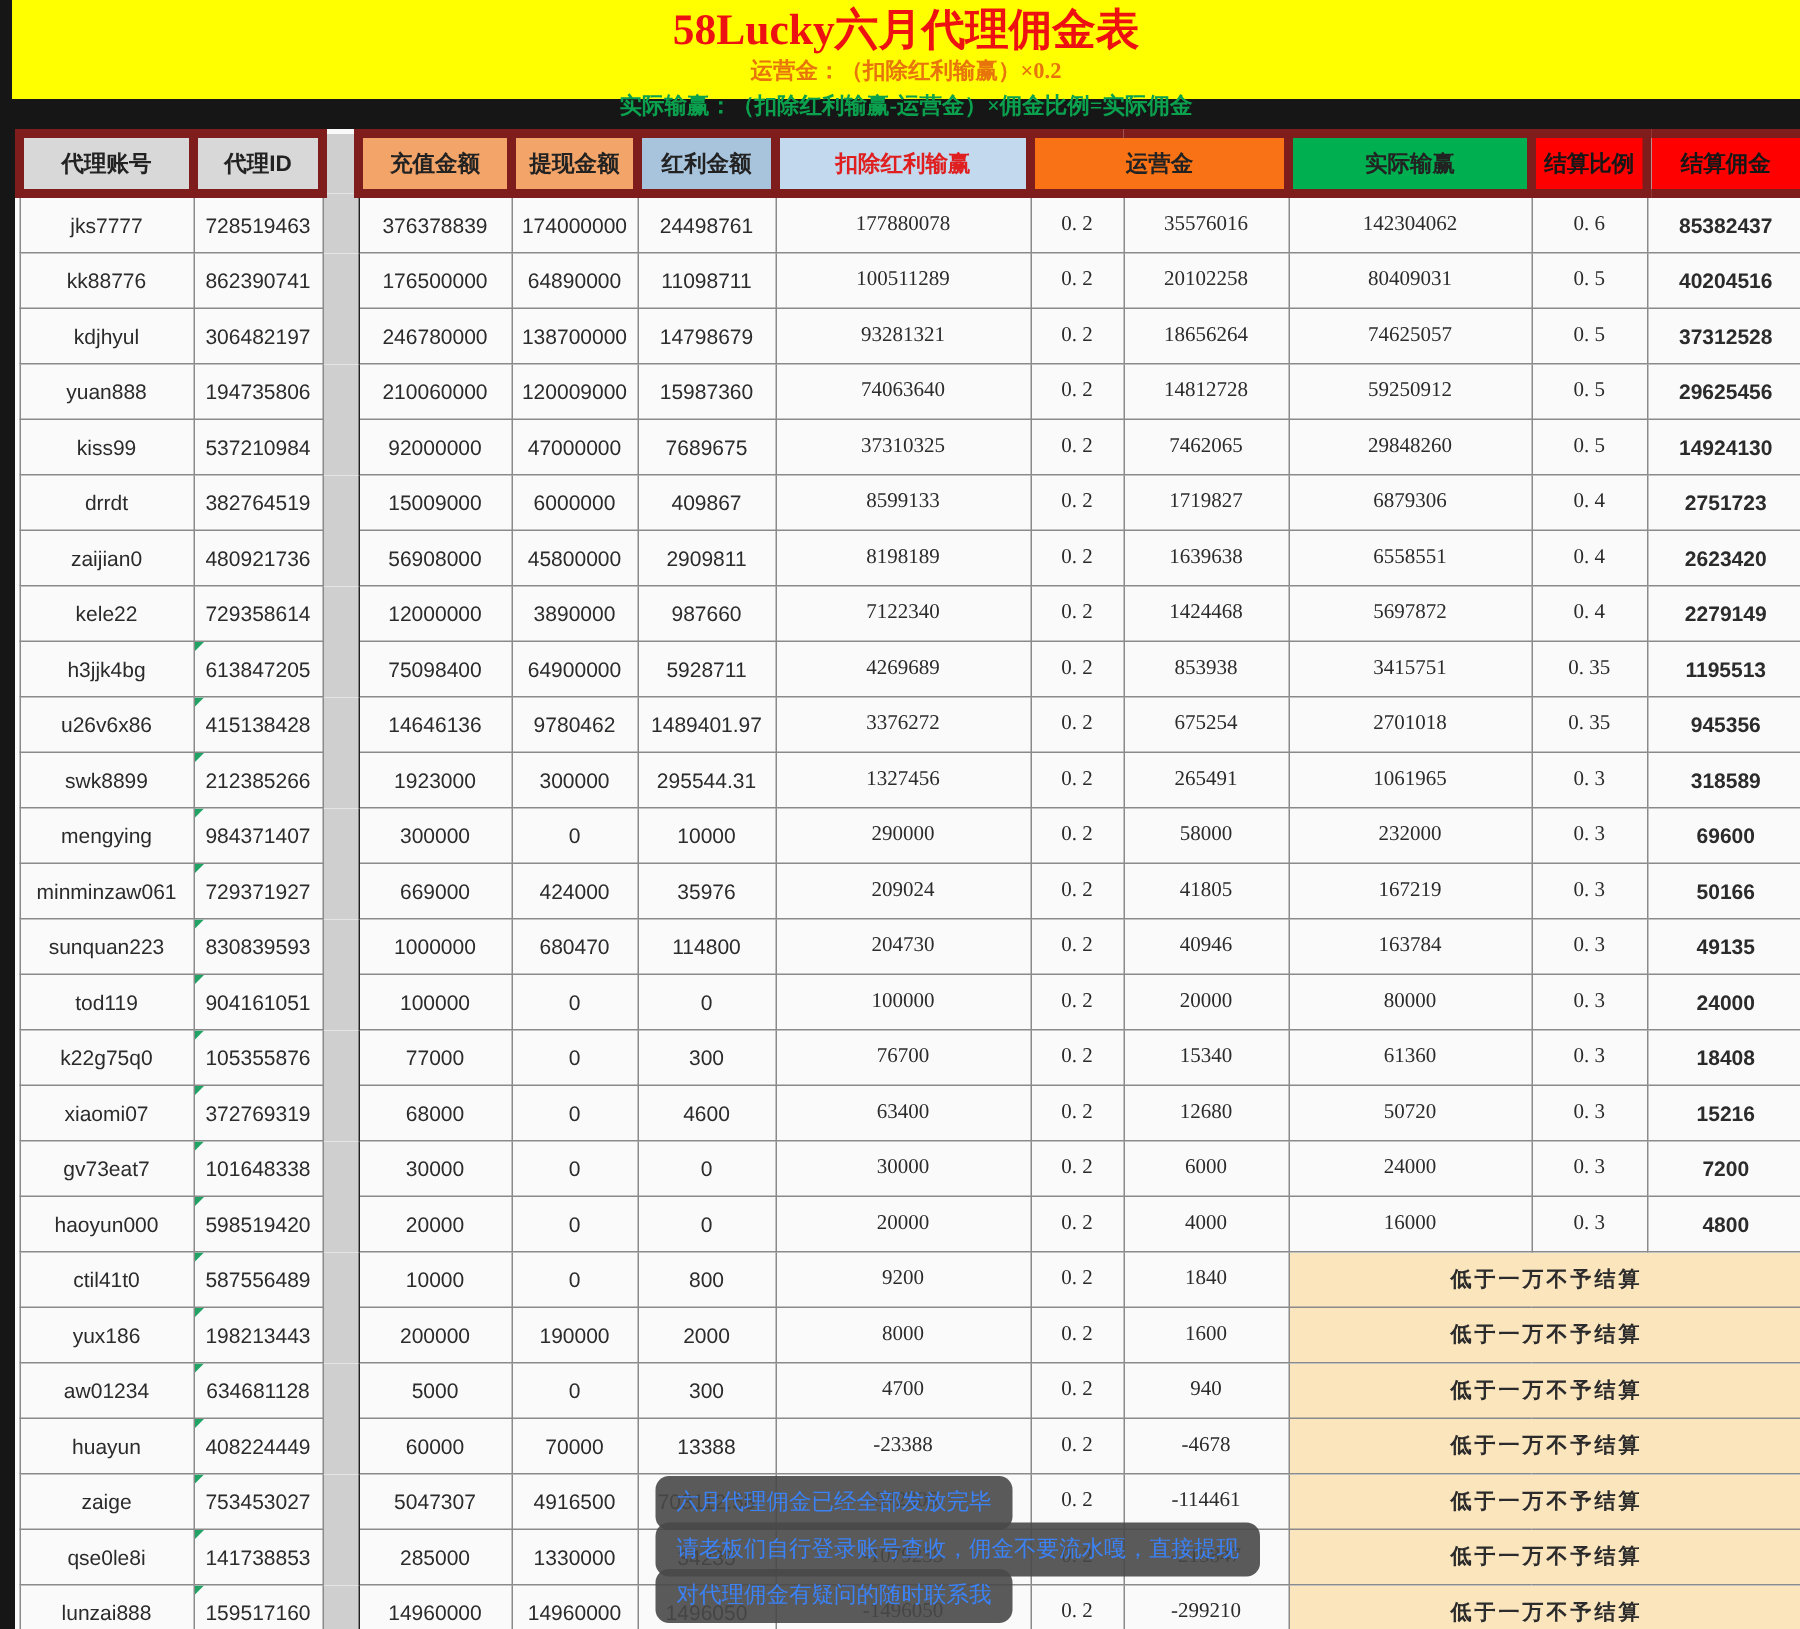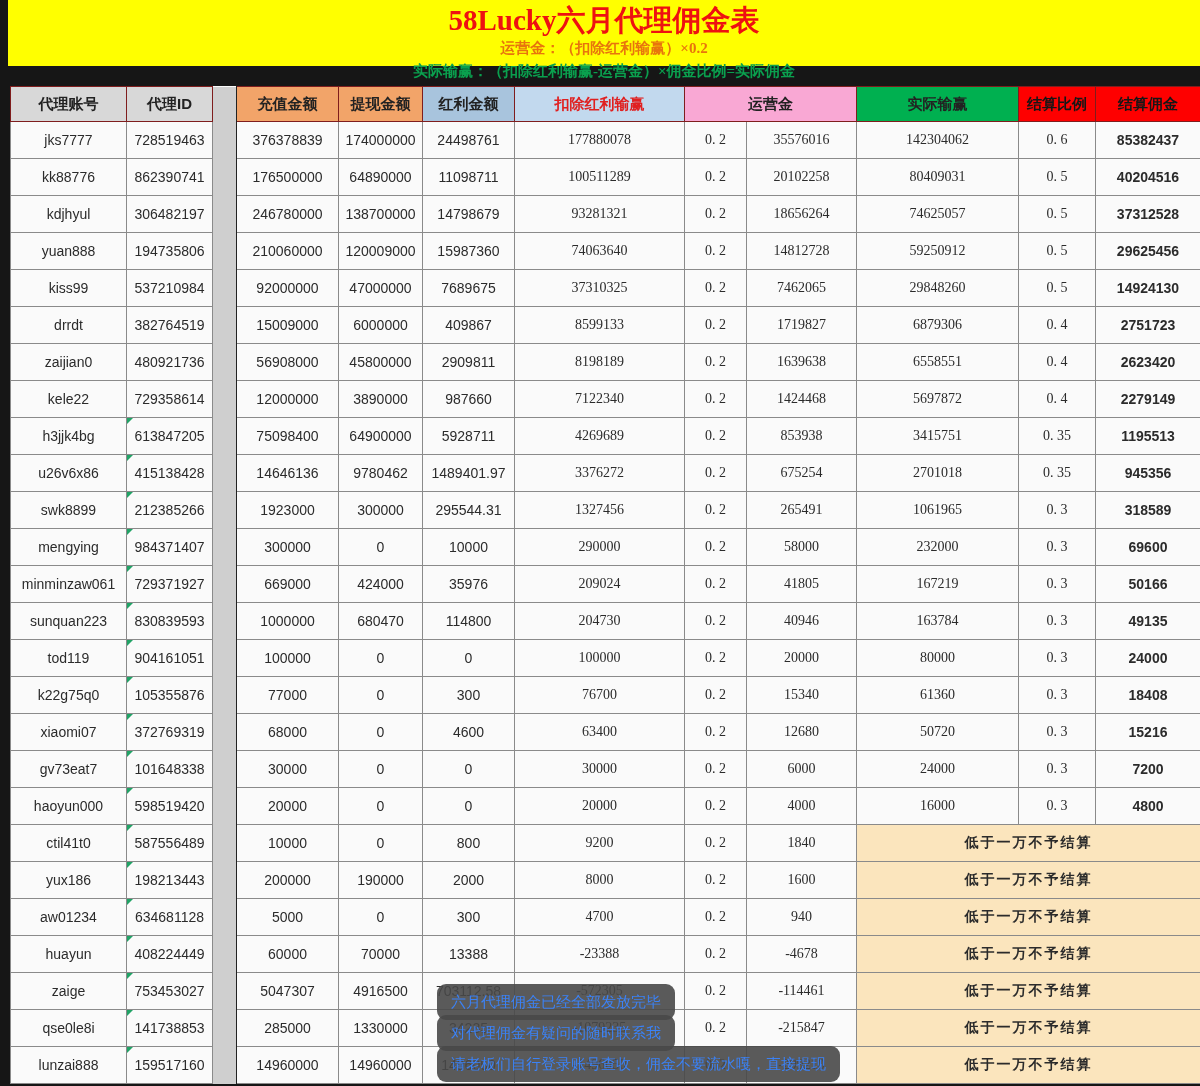--- a/index.html
+++ b/index.html
@@ -7,27 +7,27 @@
          font-family:"Liberation Sans",sans-serif;}
   
   #banner{position:absolute;left:8px;top:0;width:1192px;height:66px;background:#ffff00;text-align:center;}
   #title{padding-top:3px;font-family:"Liberation Serif",serif;font-weight:bold;font-size:29px;color:#ee1111;line-height:34px;}
   .formula{font-size:15px;font-weight:bold;line-height:23px;font-family:"Liberation Serif",serif;}
   #formula-op{color:#e8750c;font-family:Liberation Serif, serif;}
   #formula-act{color:#0aa04e;}
   
   #grid{position:absolute;left:10px;top:86px;width:1190px;border-collapse:collapse;table-layout:fixed;background:#fafafa;}
   #grid th,#grid td{overflow:hidden;white-space:nowrap;text-align:center;padding:0;}
-  #grid th{height:34px;border:1px solid #7f1d1d;font-size:15px;font-weight:bold;color:#222;}
+  #grid th{height:34px;border:6px solid #7f1d1d;font-size:15px;font-weight:bold;color:#222;}
   #grid td{height:36px;border:1px solid #8a8a8a;font-size:14px;color:#2b2b2b;}
   .h-gray{background:#d8d8d8;}
   .h-orange{background:#f2a469;}
   .h-blue{background:#a8c4dd;}
   .h-lblue{background:#c2d9ee;color:#e02020 !important;}
-  .h-green1{background:#f9a8d4;}
+  .h-green1{background:#f97316;}
   .h-green2{background:#00b050;}
   .h-red{background:#fe0000;color:#161616 !important;}
   .c-gap{background:#cfcfcf;border-top:none !important;border-bottom:none !important;
          border-left:1px solid #222 !important;border-right:1px solid #222 !important;}
   .serif{font-family:"Liberation Serif","DejaVu Serif",serif;font-size:15px;color:#3a3a3a;}
   .c-comm{font-family:Liberation Sans, sans-serif;font-weight:bold;color:#d0342c;font-size:15px;}
   .c-low{background:#fbe5bd;color:#dd4b35;font-weight:bold;font-size:16px;
          font-family:"Liberation Serif","DejaVu Serif",serif;letter-spacing:2px;}
   td.mark{position:relative;}
   td.mark::before{content:'';position:absolute;left:0;top:0;width:0;height:0;
@@ -428,17 +428,17 @@
           <td class="serif">-1496050</td>
           <td class="serif">0. 2</td>
           <td class="serif">-299210</td>
           <td class="c-low" colspan="3">低于一万不予结算</td>
         </tr>
       </tbody>
   </table>
 
   <div id="toast">
     <div class="bubble">六月代理佣金已经全部发放完毕</div>
+    <div class="bubble">请老板们自行登录账号查收，佣金不要流水嘎，直接提现</div>
     <div class="bubble">对代理佣金有疑问的随时联系我</div>
-    <div class="bubble">请老板们自行登录账号查收，佣金不要流水嘎，直接提现</div>
   </div>
 
 </div>
 
 </body></html>

